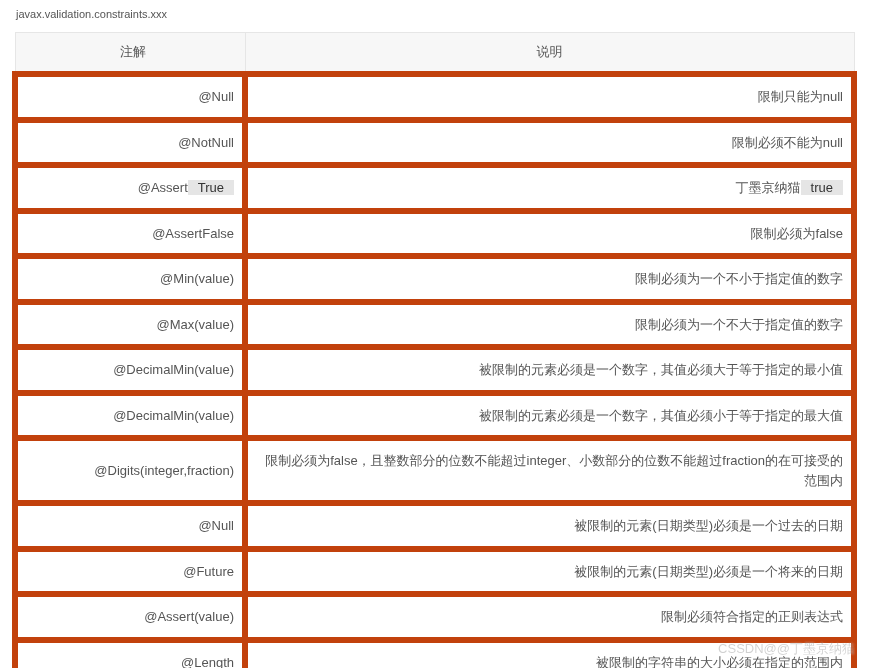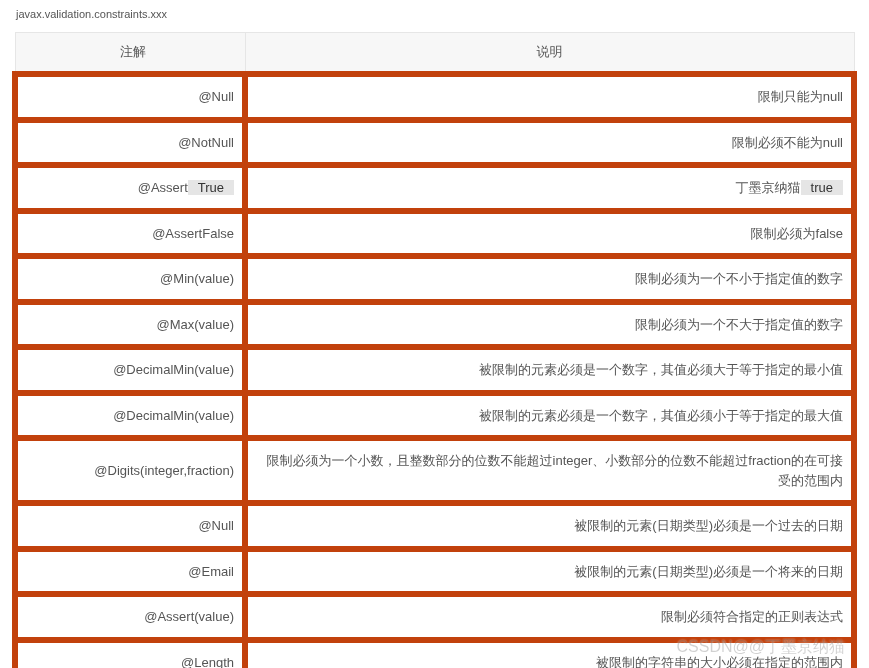--- a/index.html
+++ b/index.html
@@ -47,23 +47,23 @@
       vertical-align: middle;
       line-height: 1.5;
     }
     mark {
       background: #e5e5e5;
       color: #333;
       padding: 0 10px;
     }
     .watermark {
       position: fixed;
-      right: 24px;
+      right: 14px;
       bottom: 10px;
-      font-size: 16px;
+      font-size: 13px;
       color: rgba(0,0,0,0.18);
       pointer-events: none;
       text-shadow: 0 0 2px rgba(255,255,255,0.6);
     }
   </style>
 </head>
 <body>
 
 <div class="header-text">javax.validation.constraints.xxx</div>
 
@@ -102,28 +102,28 @@
       <tr>
         <td>@DecimalMin(value)</td>
         <td>被限制的元素必须是一个数字，其值必须大于等于指定的最小值</td>
       </tr>
       <tr>
         <td>@DecimalMin(value)</td>
         <td>被限制的元素必须是一个数字，其值必须小于等于指定的最大值</td>
       </tr>
       <tr>
         <td>@Digits(integer,fraction)</td>
-        <td>限制必须为一个小数，且整数部分的位数不能超过integer、小数部分的位数不能超过fraction的在可接受的范围内</td>
+        <td>限制必须为false，且整数部分的位数不能超过integer、小数部分的位数不能超过fraction的在可接受的范围内</td>
       </tr>
       <tr>
         <td>@Null</td>
         <td>被限制的元素(日期类型)必须是一个过去的日期</td>
       </tr>
       <tr>
-        <td>@Email</td>
+        <td>@Future</td>
         <td>被限制的元素(日期类型)必须是一个将来的日期</td>
       </tr>
       <tr>
         <td>@Assert(value)</td>
         <td>限制必须符合指定的正则表达式</td>
       </tr>
       <tr>
         <td>@Length</td>
         <td>被限制的字符串的大小必须在指定的范围内</td>
       </tr>

